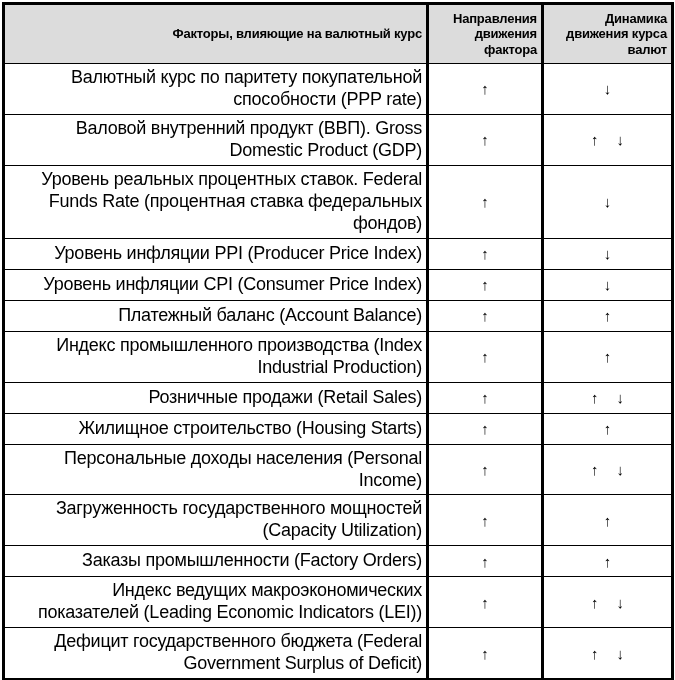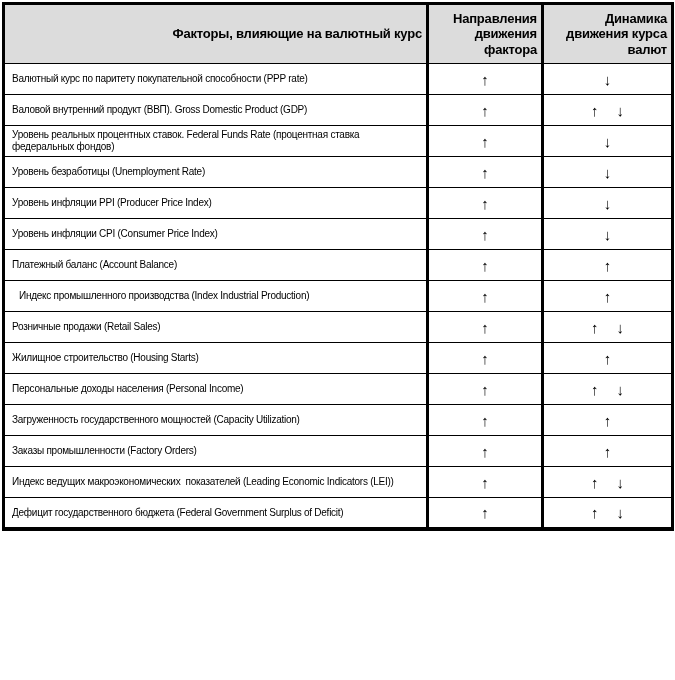--- a/index.html
+++ b/index.html
@@ -42,24 +42,24 @@
     background: var(--header-bg);
     font-weight: bold;
     font-size: 13px;
     line-height: 1.2;
     text-align: right;
     height: 60px;
     padding: 3px 4px;
     letter-spacing: -0.2px;
   }
   td.factor {
-    font-size: 10px;
+    font-size: 18px;
     line-height: 1.22;
     letter-spacing: -0.25px;
-    text-align: left;
+    text-align: right;
     padding: 3px 4px 3px 7px;
     height: 31px;
     white-space: pre-wrap;
   }
   td.factor.indent { padding-left: 14px; }
   td.arrows {
     text-align: center;
     font-weight: bold;
     font-size: 15px;
     padding: 0 2px;
@@ -89,25 +89,20 @@
           <td class="arrows"><span class="arrow">↑</span></td>
           <td class="arrows"><span class="arrow">↓</span></td>
         </tr>
         <tr>
           <td class="factor">Валовой внутренний продукт (ВВП). Gross Domestic Product (GDP)</td>
           <td class="arrows"><span class="arrow">↑</span></td>
           <td class="arrows"><span class="arrow">↑</span><span class="arrow">↓</span></td>
         </tr>
         <tr>
           <td class="factor">Уровень реальных процентных ставок. Federal Funds Rate (процентная ставка федеральных фондов)</td>
-          <td class="arrows"><span class="arrow">↑</span></td>
-          <td class="arrows"><span class="arrow">↓</span></td>
-        </tr>
-        <tr>
-          <td class="factor">Уровень безработицы (Unemployment Rate)</td>
           <td class="arrows"><span class="arrow">↑</span></td>
           <td class="arrows"><span class="arrow">↓</span></td>
         </tr>
         <tr>
           <td class="factor">Уровень инфляции PPI (Producer Price Index)</td>
           <td class="arrows"><span class="arrow">↑</span></td>
           <td class="arrows"><span class="arrow">↓</span></td>
         </tr>
         <tr>
           <td class="factor">Уровень инфляции CPI (Consumer Price Index)</td>

